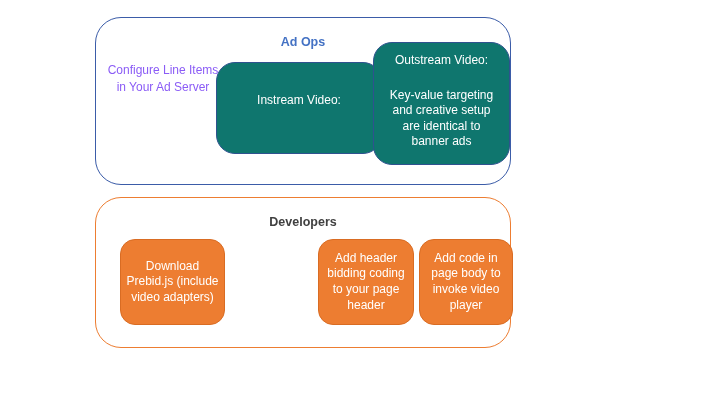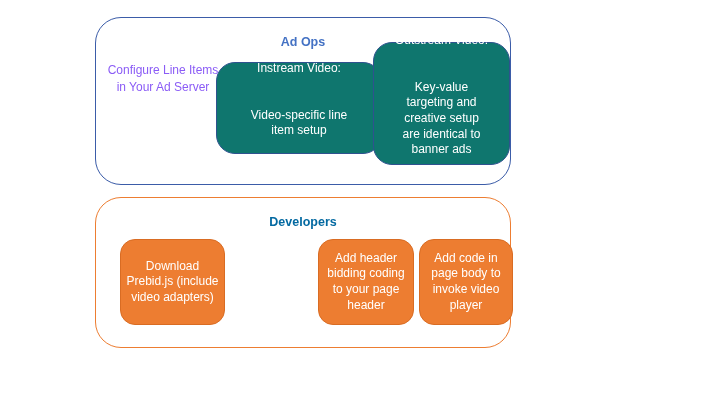--- a/index.html
+++ b/index.html
@@ -34,21 +34,21 @@
     position: absolute;
     left: 0; right: 0;
     top: 9px;
     margin: 8px;
     text-align: center;
     font-size: 12.5px;
     font-weight: bold;
     line-height: 1.2;
   }
   .group-title.blue   { color: #4472C4; }
-  .group-title.orange { color: #0369a1; }
+  .group-title.orange { color: #404040; }
 
   .side-note {
     position: absolute;
     left: 6px; top: 44px;
     width: 122px;
     text-align: center;
     color: #8b5cf6;
     font-size: 12px;
     line-height: 1.4;
   }
@@ -70,43 +70,42 @@
     border: 1.5px solid #2F528F;
     border-radius: 19px;
   }
   .node.orange {
     background: #ED7D31;
     border: 1.5px solid #d96c23;
     border-radius: 15px;
     padding: 4px 5px;
   }
   .node .heading { margin: 0 0 15px 0; }
-  .node .body    { margin: 16px; }
+  .node .body    { margin: 4px; }
 
-  .node.instream  { left: 120px; top: 44px; width: 166px; height: 92px; padding: 6px 7px; }
+  .node.instream  { left: 120px; top: 44px; width: 166px; height: 92px; padding: 6px 7px; text-align: right; }
   .node.outstream { left: 277px; top: 24px; width: 137px; height: 123px; padding: 6px 7px; }
 
   .node.dev1 { left: 24px;   top: 41px; width: 105px; height: 86px; }
   .node.dev2 { left: 118px; top: 41px; width: 94px;  height: 86px; }
   .node.dev3 { left: 222px; top: 41px; width: 96px;  height: 86px; }
   .node.dev4 { left: 323px; top: 41px; width: 94px;  height: 86px; }
 </style>
 </head>
 <body>
 
 <div class="canvas">
 
   <section class="group adops">
     <h2 class="group-title blue">Ad Ops</h2>
 
     <div class="side-note">Configure Line Items in Your Ad Server</div>
 
     <div class="node blue instream">
       <p class="heading">Instream Video:</p>
-      <p class="body">Video-specific line item setup</p>
     </div>
 
     <div class="node blue outstream">
       <p class="heading">Outstream Video:</p>
       <p class="body">Key-value targeting and creative setup are identical to banner ads</p>
     </div>
   </section>
 
   <section class="group devs">
     <h2 class="group-title orange">Developers</h2>

